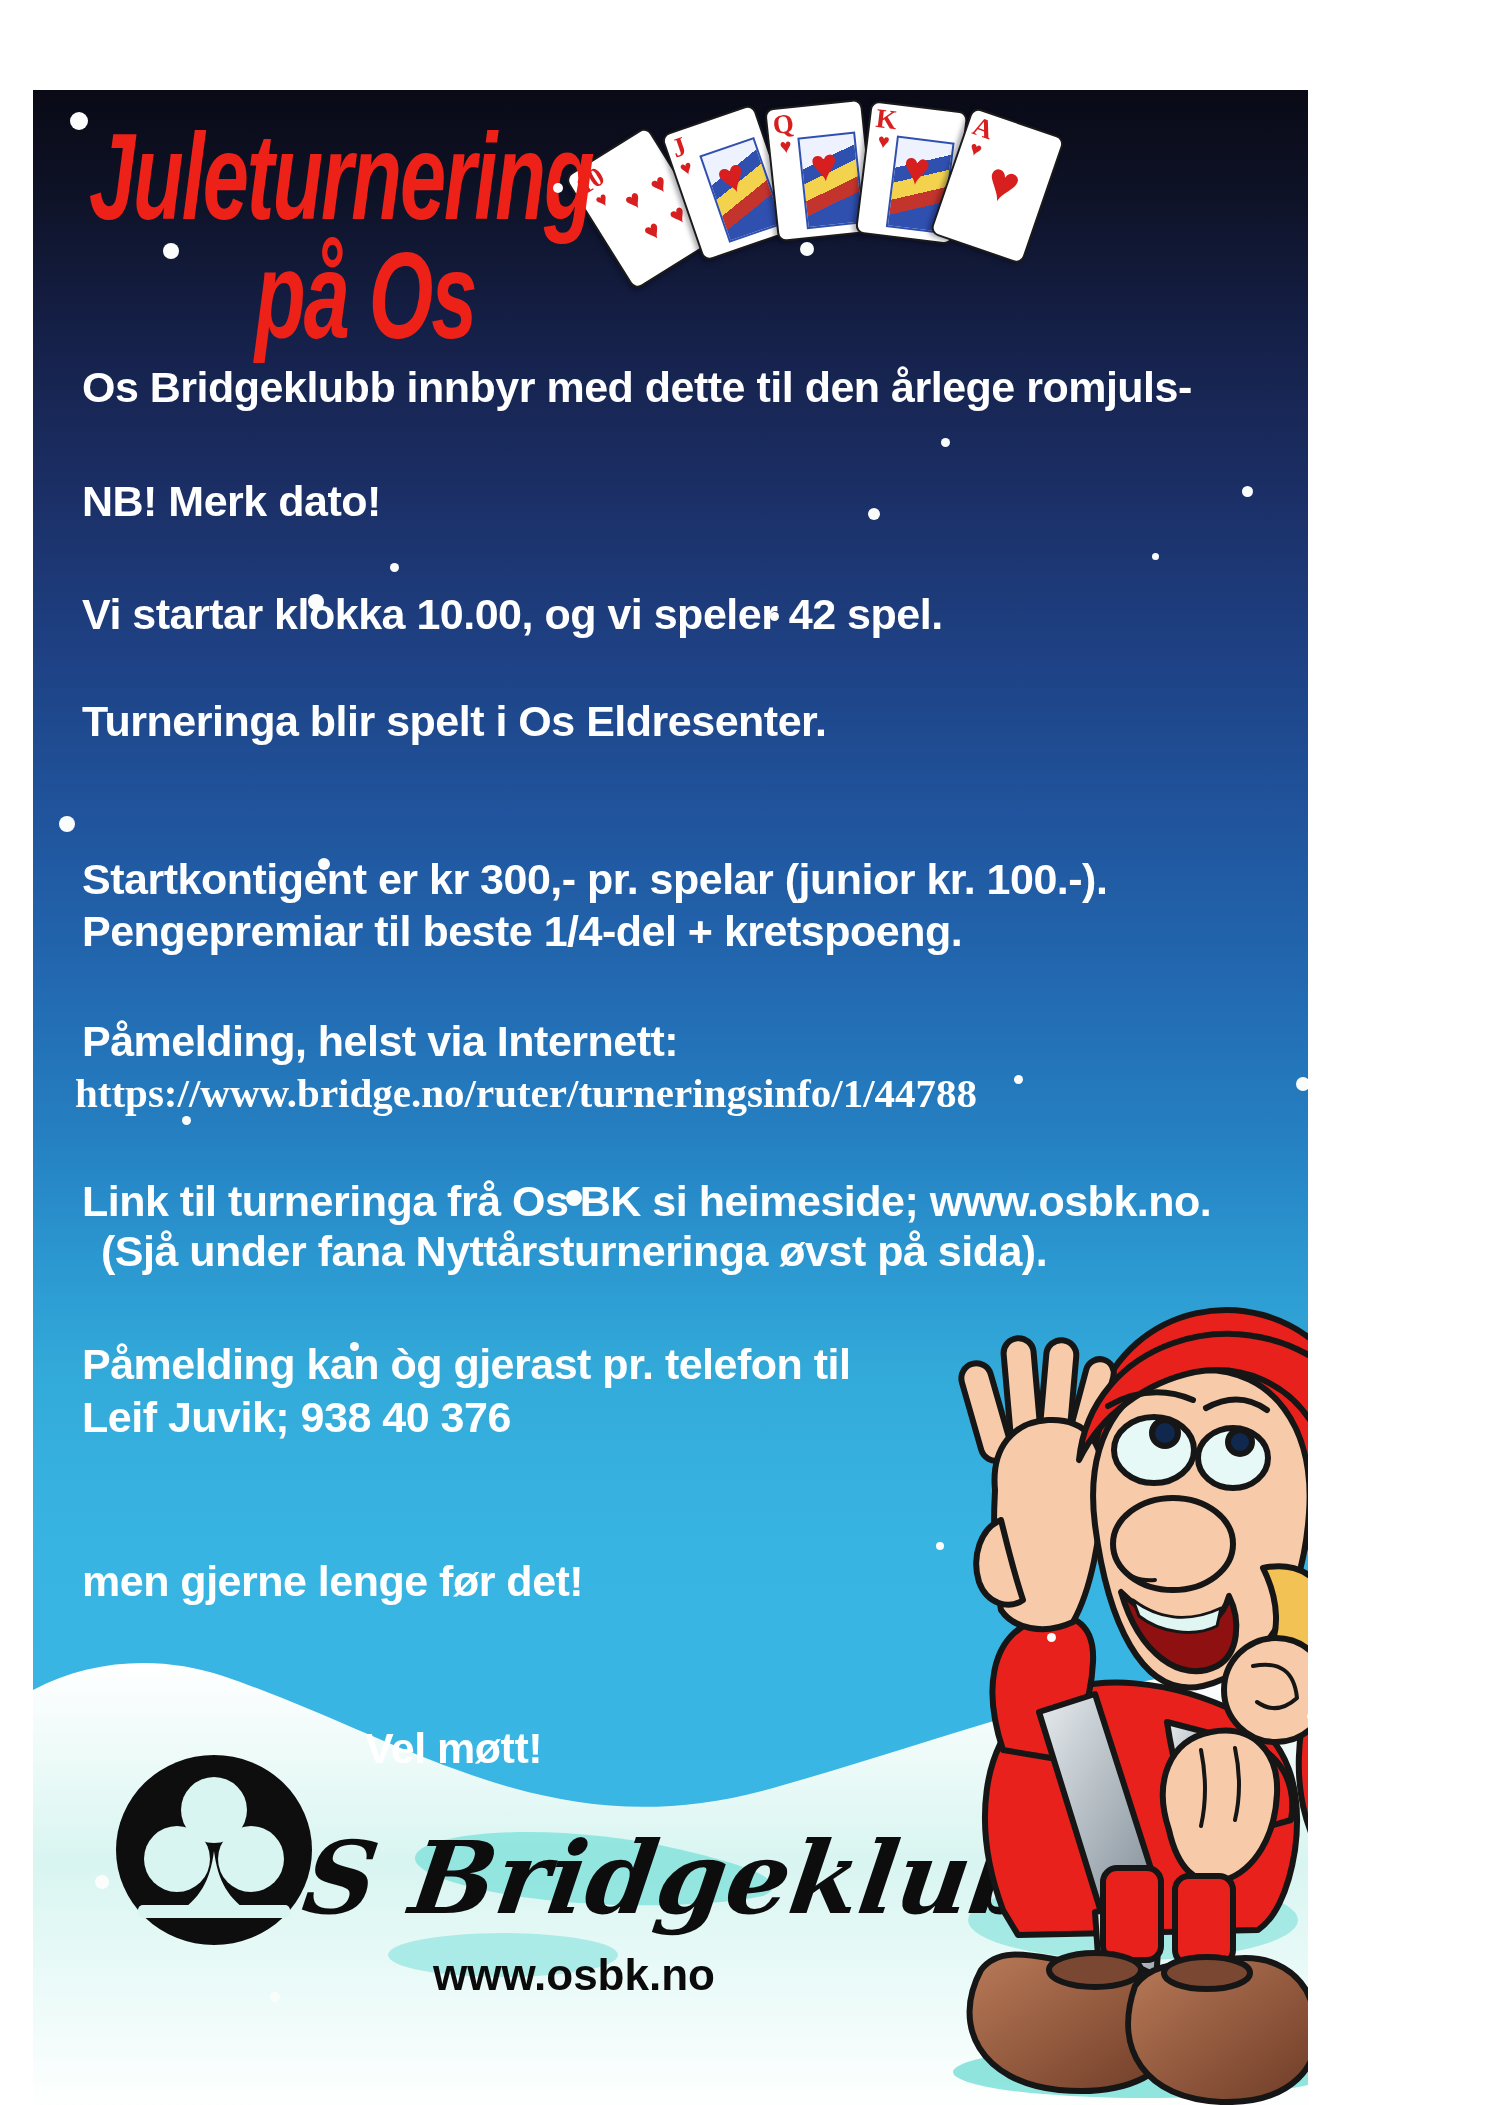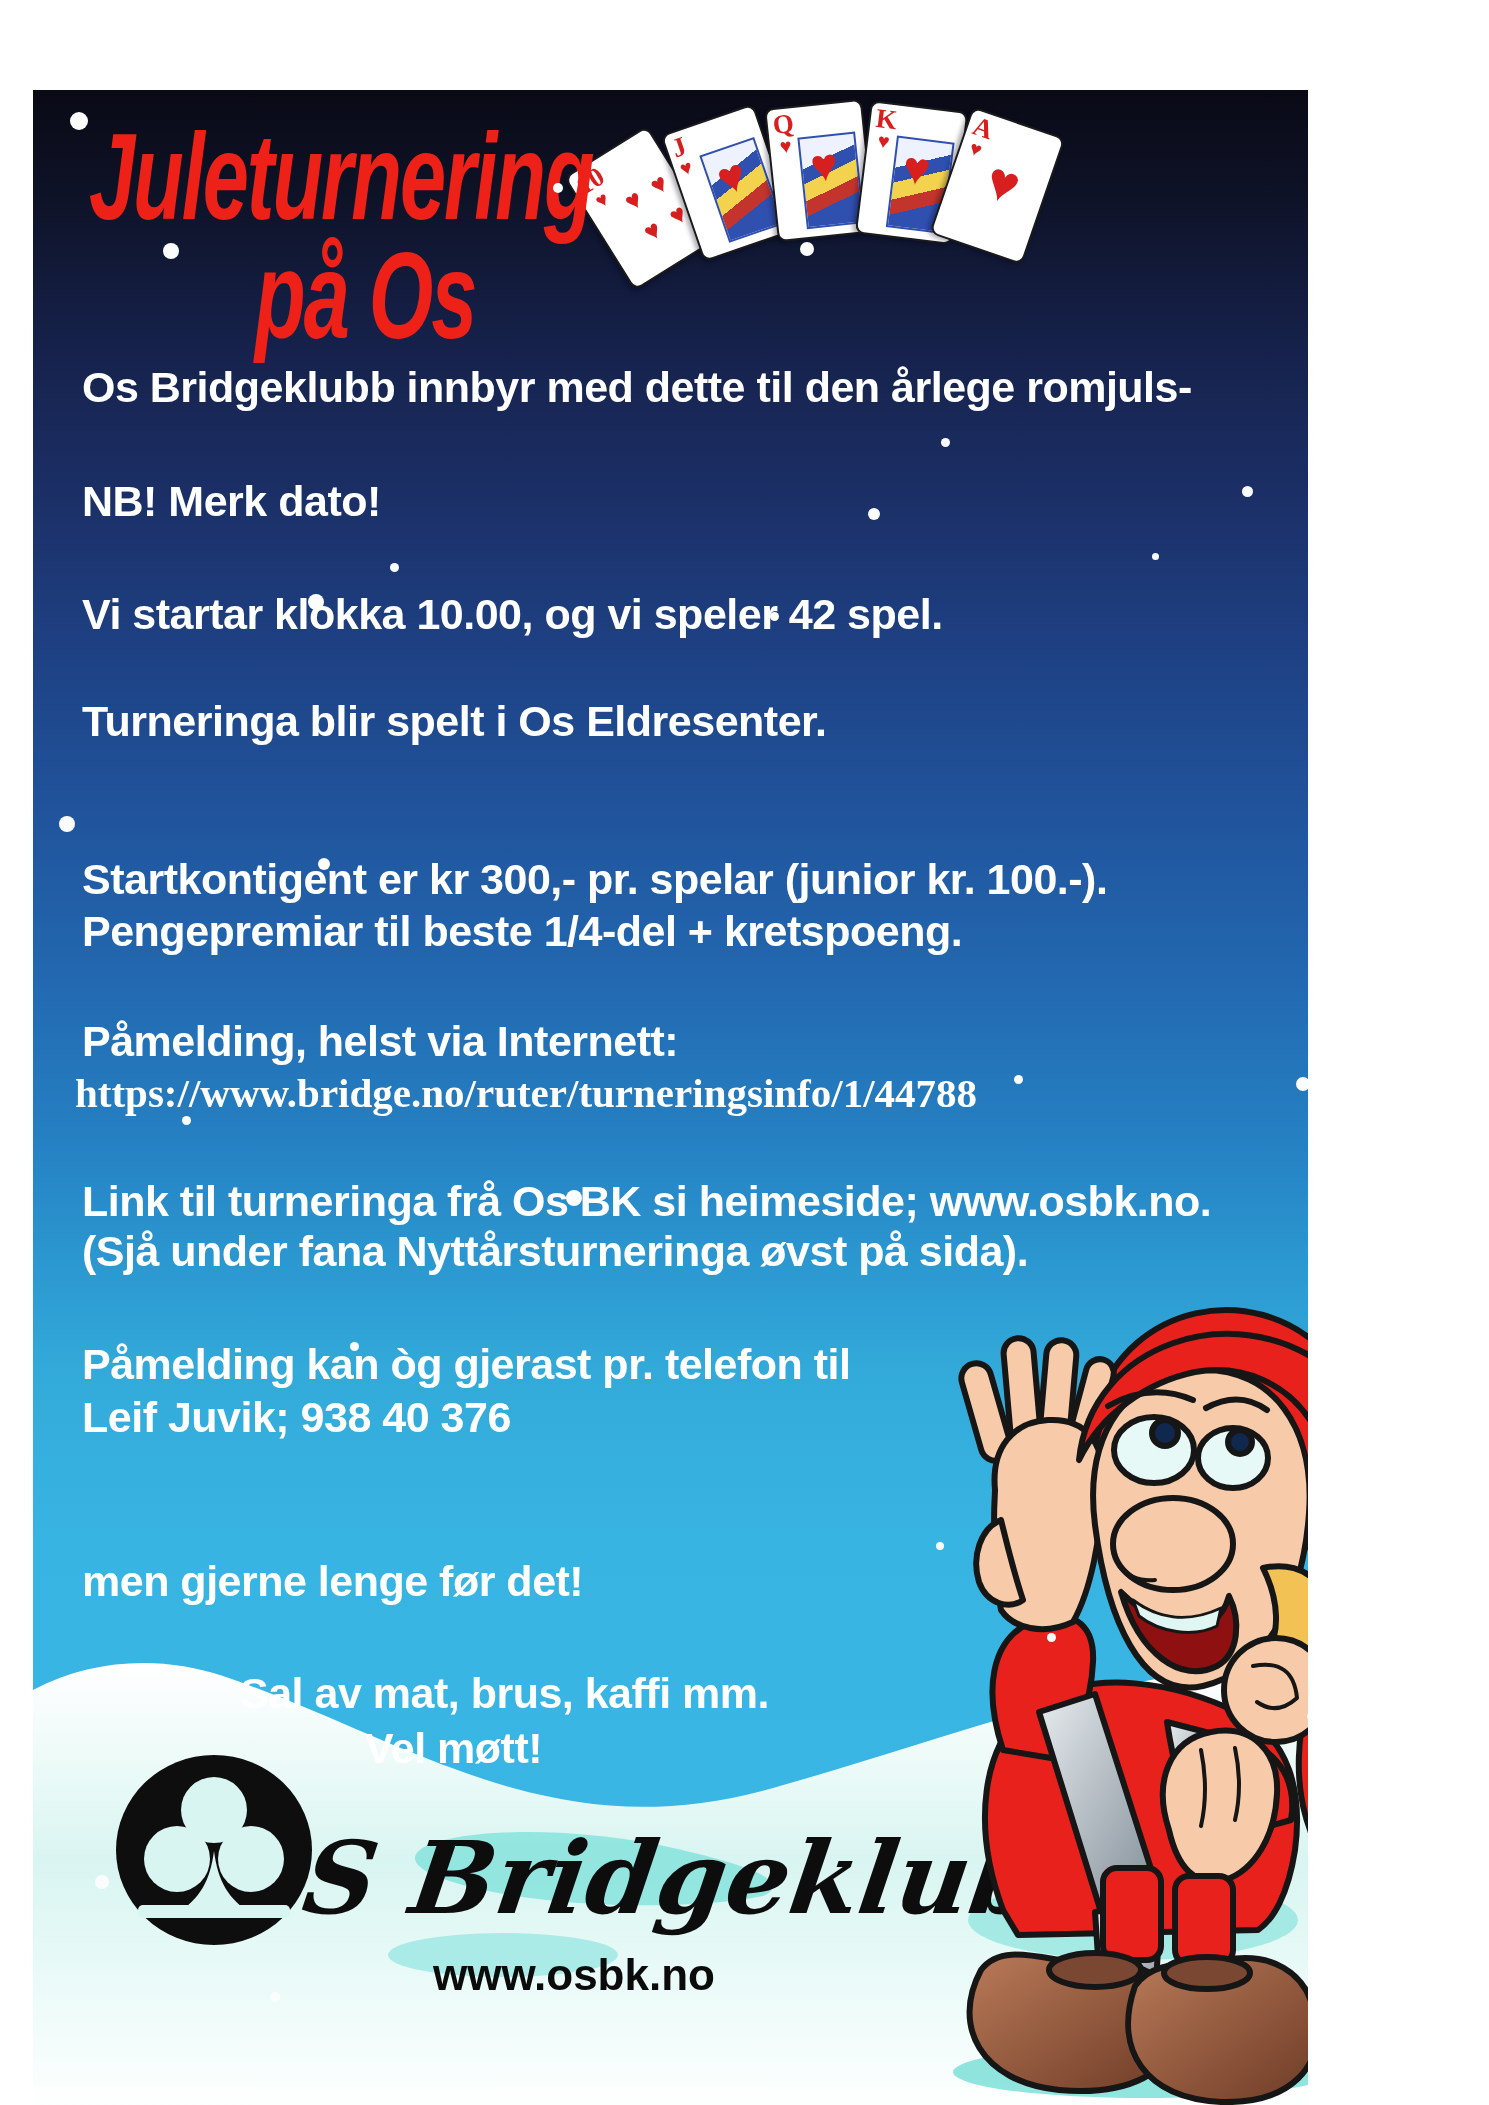--- a/index.html
+++ b/index.html
@@ -75,25 +75,24 @@
 
     <div class="line" style="top:276px;">Os Bridgeklubb innbyr med dette til den årlege romjuls-</div>
     <div class="line" style="top:390px;">NB! Merk dato!</div>
     <div class="line" style="top:503px;">Vi startar klokka 10.00, og vi speler 42 spel.</div>
     <div class="line" style="top:610px;">Turneringa blir spelt i Os Eldresenter.</div>
     <div class="line" style="top:768px;">Startkontigent er kr 300,- pr. spelar (junior kr. 100.-).</div>
     <div class="line" style="top:820px;">Pengepremiar til beste 1/4-del + kretspoeng.</div>
     <div class="line" style="top:930px;">Påmelding, helst via Internett:</div>
     <div class="line serifline" style="top:983px;">https://www.bridge.no/ruter/turneringsinfo/1/44788</div>
     <div class="line" style="top:1090px;">Link til turneringa frå Os BK si heimeside; www.osbk.no.</div>
-    <div class="line" style="top:1140px;">(Sjå under fana Nyttårsturneringa øvst på sida).</div>
+    <div class="line" style="top:1140px;margin-left:19px;">(Sjå under fana Nyttårsturneringa øvst på sida).</div>
     <div class="line" style="top:1253px;">Påmelding kan òg gjerast pr. telefon til</div>
     <div class="line" style="top:1306px;text-align:center;">Leif Juvik; 938 40 376</div>
     <div class="line" style="top:1470px;">men gjerne lenge før det!</div>
-    <div class="line" style="top:1582px;left:207px;">Sal av mat, brus, kaffi  mm.</div>
     <div class="line" style="top:1637px;left:332px;">Vel møtt!</div>
 
     <svg viewBox="0 0 1381 485" preserveAspectRatio="none" style="position:absolute;left:0;top:1530px;width:1381px;height:485px;z-index:1;">
       <defs>
         <linearGradient id="snowG" x1="0" y1="0" x2="0" y2="1">
           <stop offset="0" stop-color="#ffffff"></stop>
           <stop offset="0.2" stop-color="#eefbf9"></stop>
           <stop offset="0.45" stop-color="#d9f5f1"></stop>
           <stop offset="0.75" stop-color="#ecfbf9"></stop>
           <stop offset="1" stop-color="#fdfffe"></stop>

